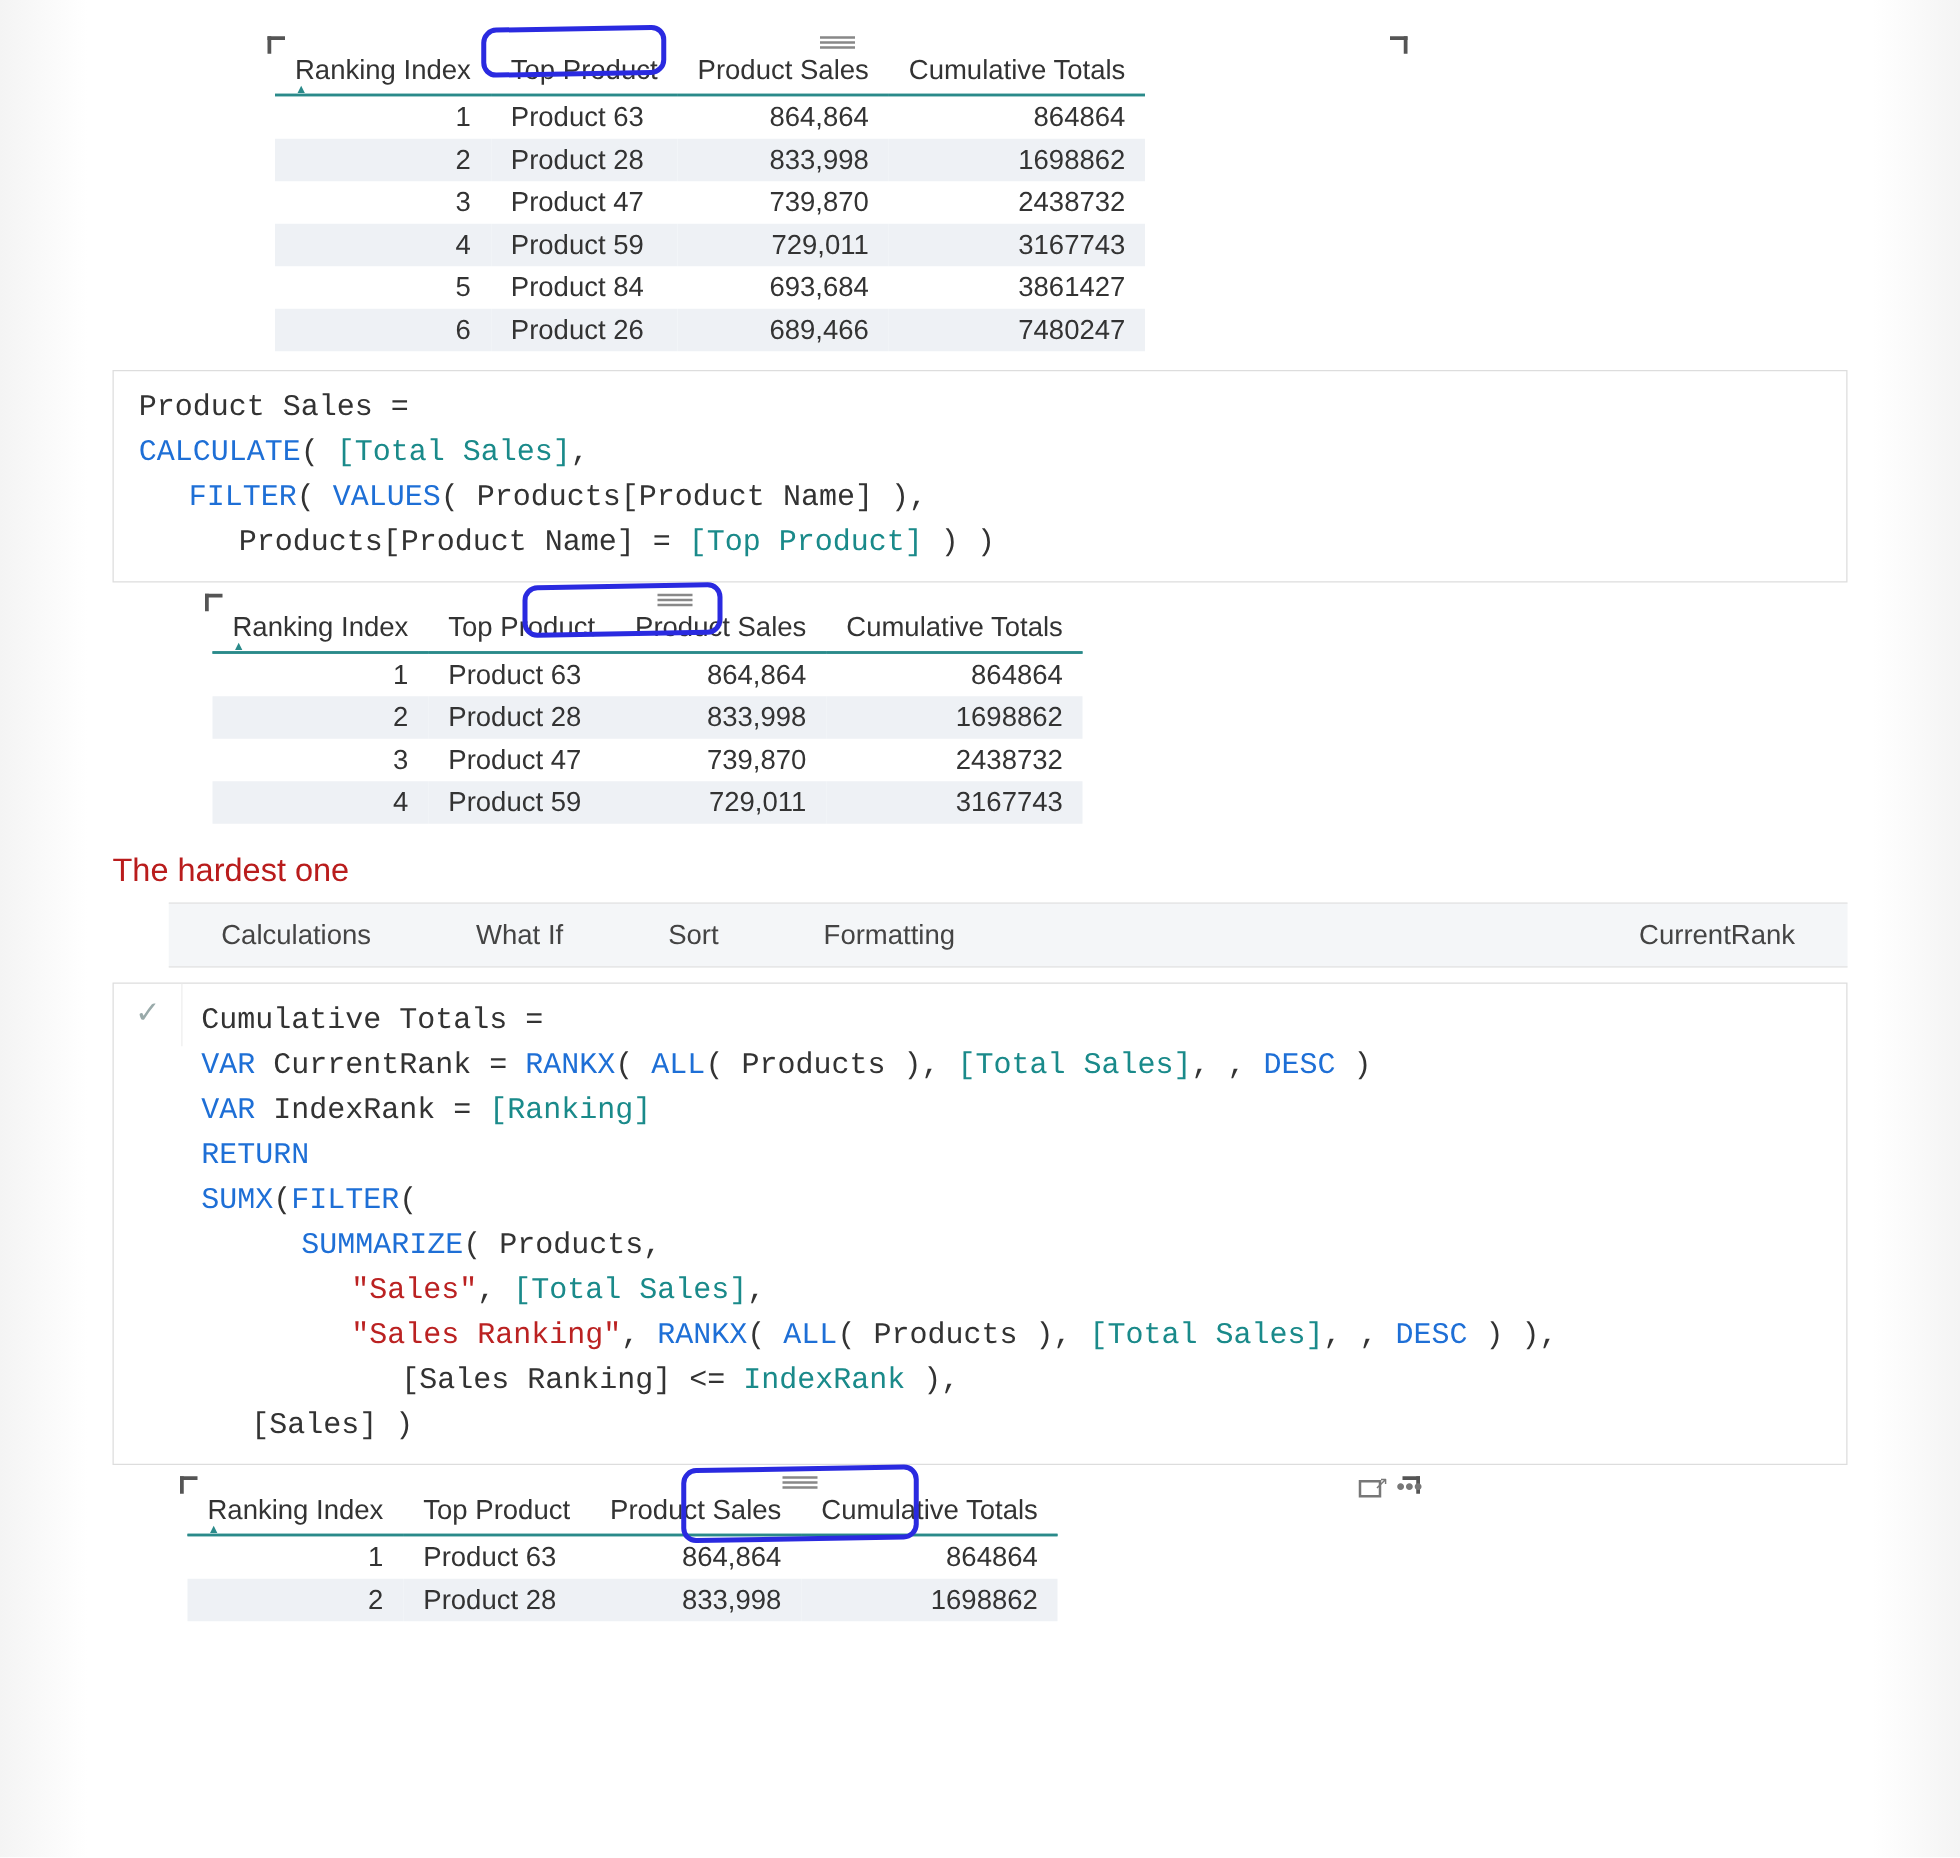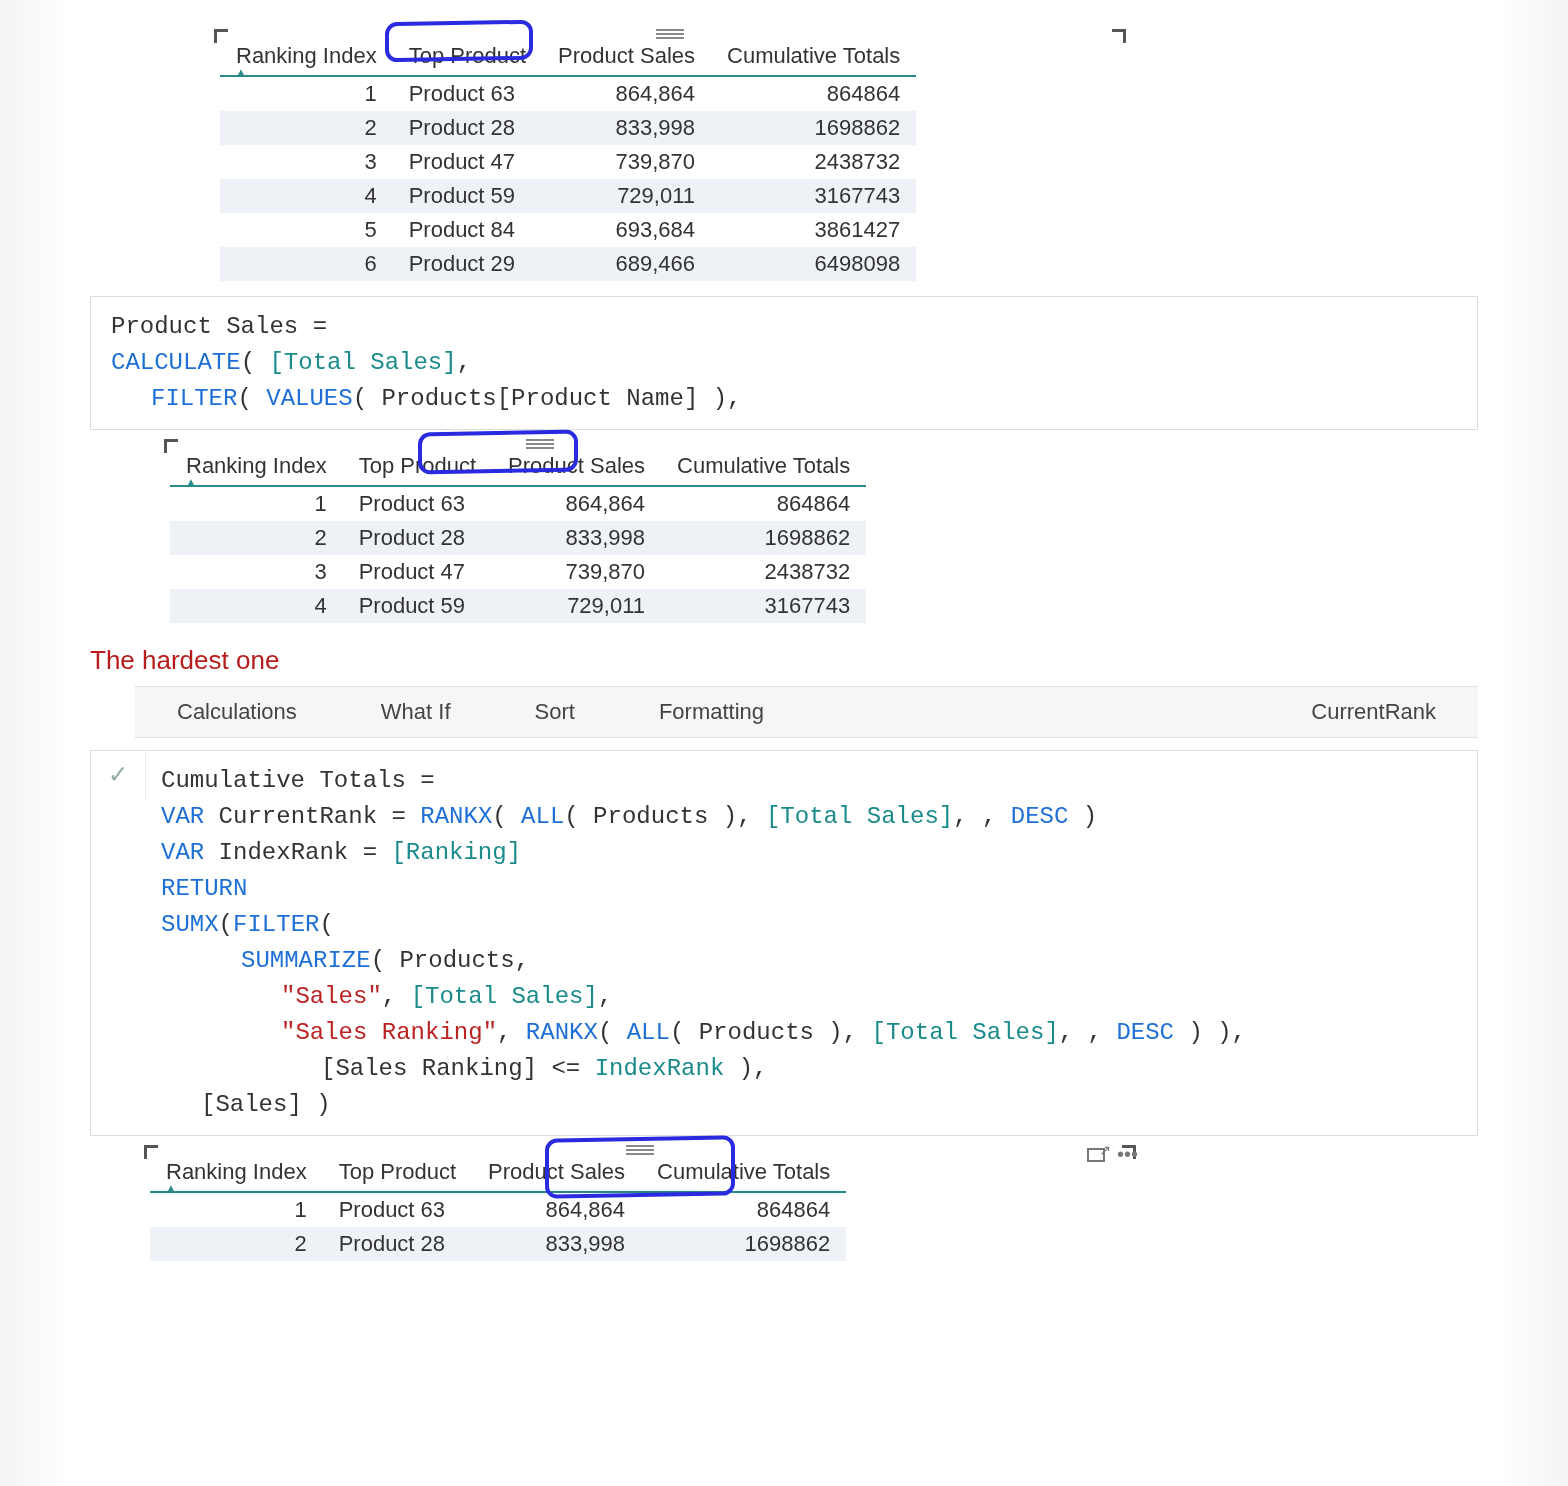--- a/index.html
+++ b/index.html
@@ -114,32 +114,33 @@
               <td class="num">3167743</td>
             </tr>
       <tr>
               <td class="num">5</td>
               <td>Product 84</td>
               <td class="num">693,684</td>
               <td class="num">3861427</td>
             </tr>
       <tr class="even">
               <td class="num">6</td>
-              <td>Product 29</td>
+              <td>Product 26</td>
               <td class="num">689,466</td>
-              <td class="num">6498098</td>
+              <td class="num">7480247</td>
             </tr>
     </tbody>
   </table>
 </div>
 
 <div class="formula-box">
   <span>Product Sales =</span><br>
   <span class="kw">CALCULATE</span><span>( </span><span class="teal">[Total Sales]</span><span>,</span><br>
   <span class="formula-indent1"><span class="kw">FILTER</span><span>( </span><span class="kw">VALUES</span><span>( Products[Product Name] ),</span></span>
+  <span class="formula-indent2"><span>Products[Product Name] = </span><span class="teal">[Top Product]</span><span> ) )</span></span>
 </div>
 
 <div class="tvis" style="width:740px; margin-left:80px;">
   <div class="tvis-corner-tl"></div>
   <div class="tvis-handle">
           <span></span>
           <span></span>
           <span></span>
         </div>
   <div class="circle" style="left:248px; top:-14px; width:160px; height:42px;"></div>

